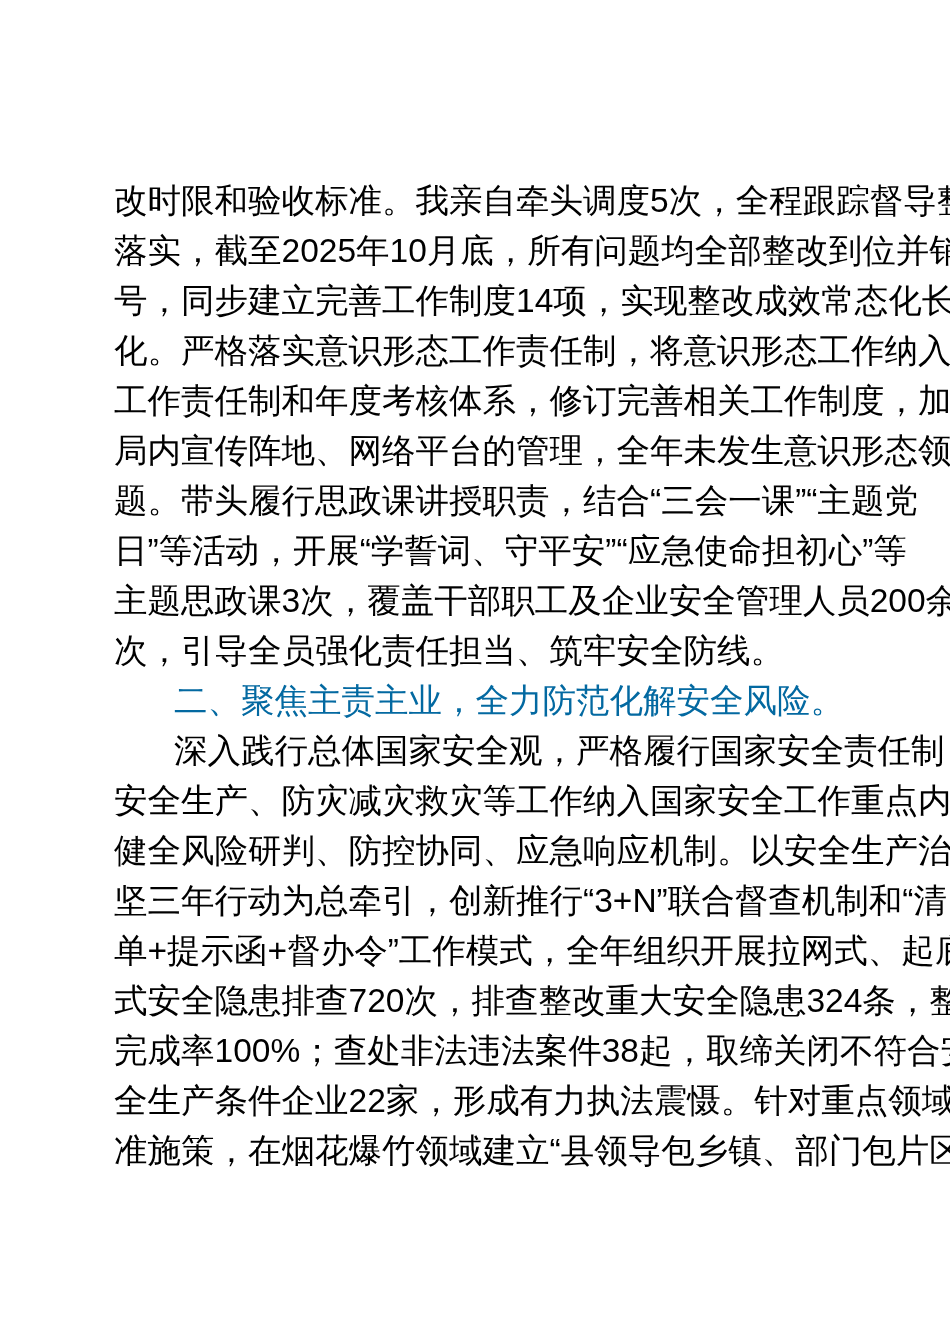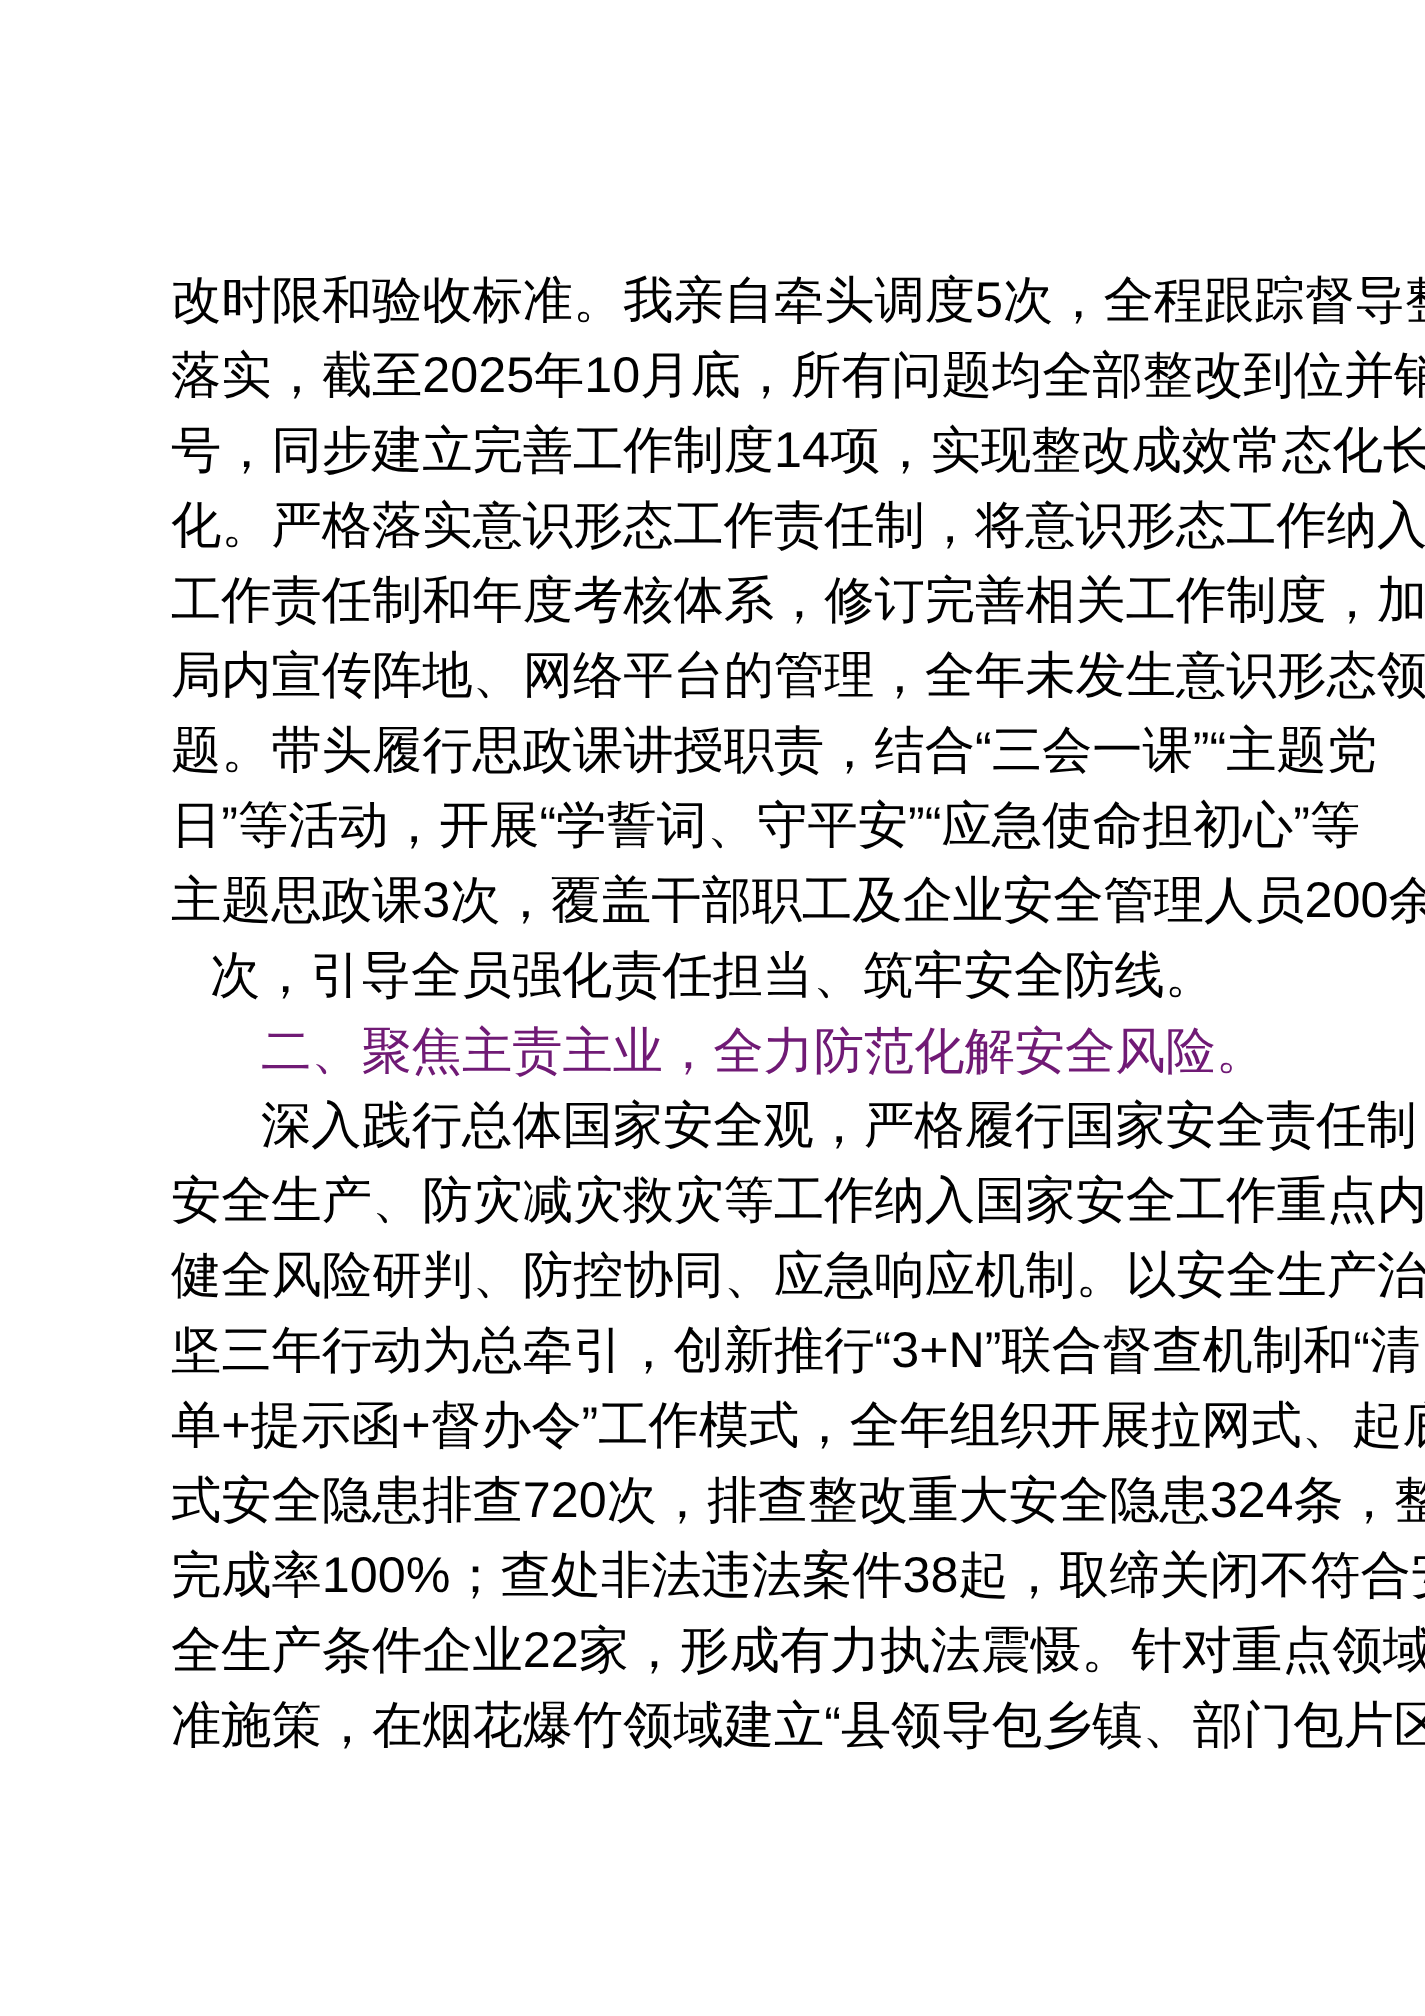--- a/index.html
+++ b/index.html
@@ -40,21 +40,21 @@
     font-size: 33.5px;
     letter-spacing: 0;
     white-space: nowrap;
     color: #000000;
     font-family: "Liberation Sans", "DejaVu Sans", sans-serif;
     font-weight: 400;
   }
   
   .p-line.last {
     display: block;
-    text-align: center;
+    text-align: left;
   }
   .p-line > span {
     display: inline-block;
   }
 
   
   .p-line.indent {
     padding-left: 60px;
     width: 662px;
   }
@@ -62,21 +62,21 @@
   
   .heading-line {
     display: block;
     width: 722px;
     height: 50px;
     line-height: 50px;
     font-size: 33.5px;
     padding-left: 60px;
     box-sizing: border-box;
     white-space: nowrap;
-    color: #701a75;
+    color: #0369a1;
     font-family: "DejaVu Sans", "Liberation Sans", sans-serif;
     font-weight: 400;
   }
 </style>
 </head>
 <body>
 
 <div class="page">
   <div class="content">
 

